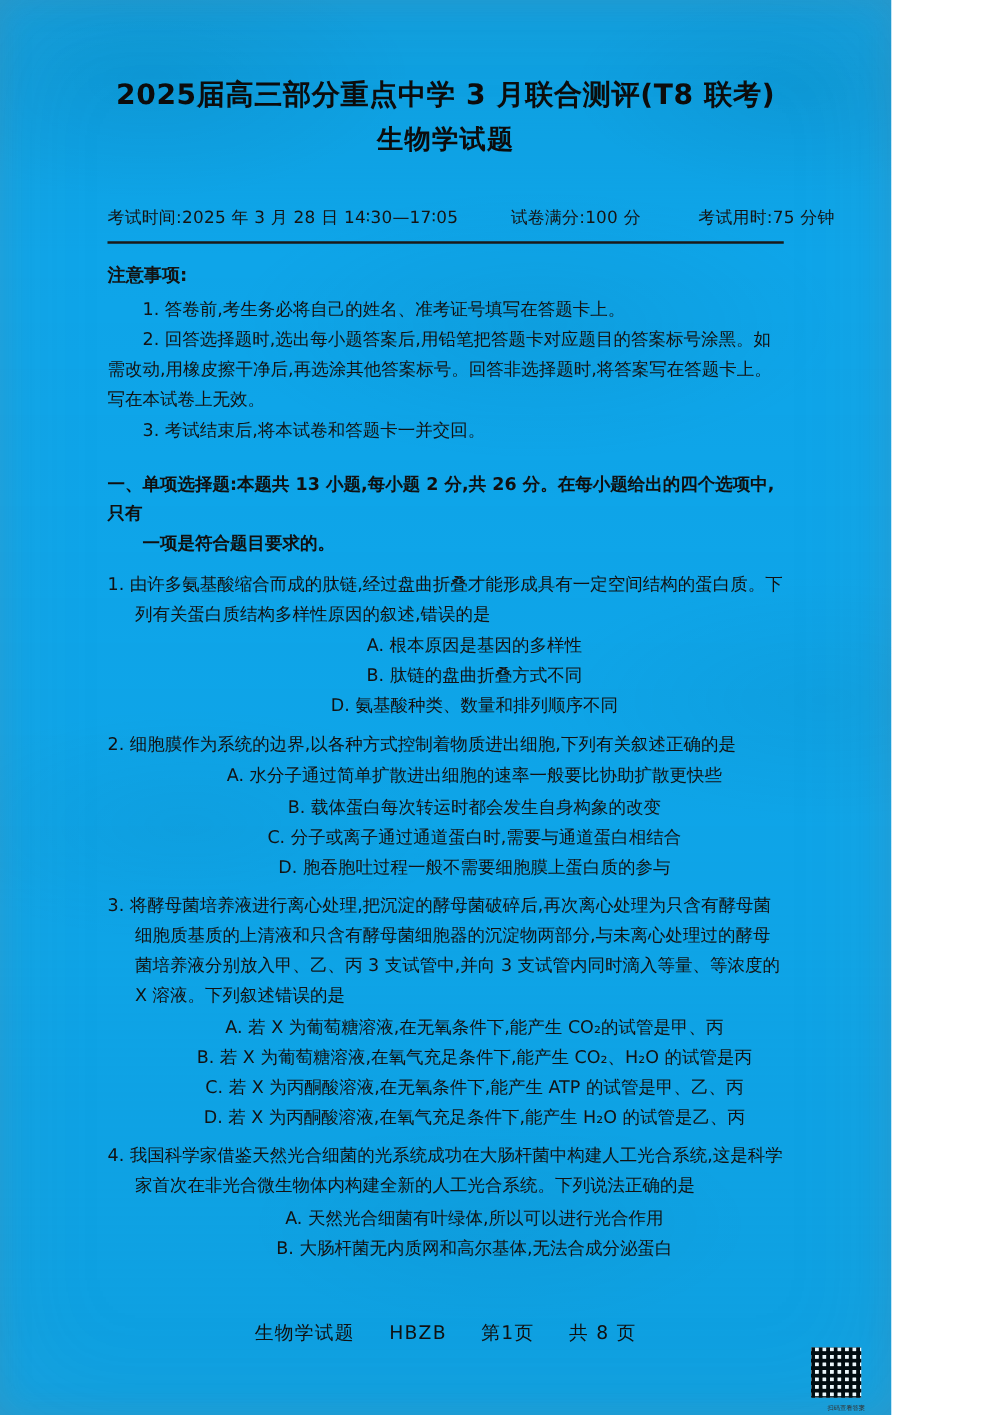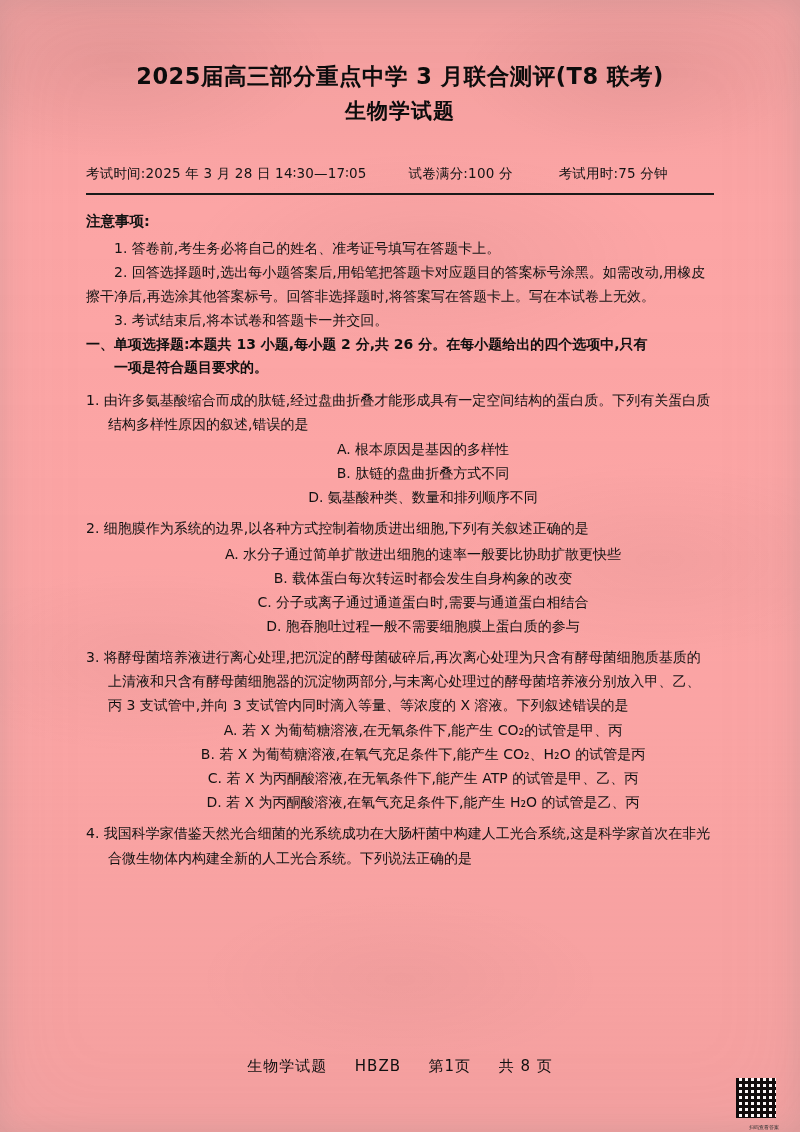--- a/index.html
+++ b/index.html
@@ -10,23 +10,23 @@
     width: 800px;
     height: 1132px;
     background: #ffffff;
     font-family: "DejaVu Sans", "Liberation Sans", sans-serif;
     color: #111;
     overflow: hidden;
     position: relative;
   }
   .page {
     position: relative;
-    width: 800px;
+    width: 713px;
     height: 1132px;
-    background: #fca5a5;
+    background: #0ea5e9;
     box-sizing: border-box;
     padding: 0;
   }
   
   .scan-noise {
     position: absolute;
     left: 0; top: 0; right: 0; bottom: 0;
     background:
       radial-gradient(ellipse 300px 140px at 120px 60px, rgba(140,140,140,0.13), rgba(255,255,255,0) 70%),
       radial-gradient(ellipse 260px 120px at 640px 70px, rgba(140,140,140,0.12), rgba(255,255,255,0) 70%),
@@ -97,20 +97,21 @@
     font-size: 14.5px;
     margin-bottom: 2px;
   }
   .note-item {
     text-indent: 28px;
   }
   .note-item.wrap {
     text-indent: 28px;
   }
   .section-head {
+    margin-top: 20px;
     font-size: 14px;
     line-height: 1.7;
     font-weight: bold;
     color: #101010;
   }
   .section-head .cont {
     display: block;
     text-indent: 28px;
     font-weight: bold;
   }
@@ -244,20 +245,24 @@
         <div class="opts">
           <span class="opt">A. 若 X 为葡萄糖溶液,在无氧条件下,能产生 CO₂的试管是甲、丙</span>
           <span class="opt">B. 若 X 为葡萄糖溶液,在氧气充足条件下,能产生 CO₂、H₂O 的试管是丙</span>
           <span class="opt">C. 若 X 为丙酮酸溶液,在无氧条件下,能产生 ATP 的试管是甲、乙、丙</span>
           <span class="opt">D. 若 X 为丙酮酸溶液,在氧气充足条件下,能产生 H₂O 的试管是乙、丙</span>
         </div>
       </div>
 
       <div class="q">
         <span class="q-stem">4. 我国科学家借鉴天然光合细菌的光系统成功在大肠杆菌中构建人工光合系统,这是科学家首次在非光合微生物体内构建全新的人工光合系统。下列说法正确的是</span>
+        <div class="opts">
+          <span class="opt">A. 天然光合细菌有叶绿体,所以可以进行光合作用</span>
+          <span class="opt">B. 大肠杆菌无内质网和高尔基体,无法合成分泌蛋白</span>
+        </div>
       </div>
 
     </div>
   </div>
 
   <div class="footer">
     <span>生物学试题</span>
     <span class="f-sep"></span>
     <span>HBZB</span>
     <span class="f-sep"></span>

